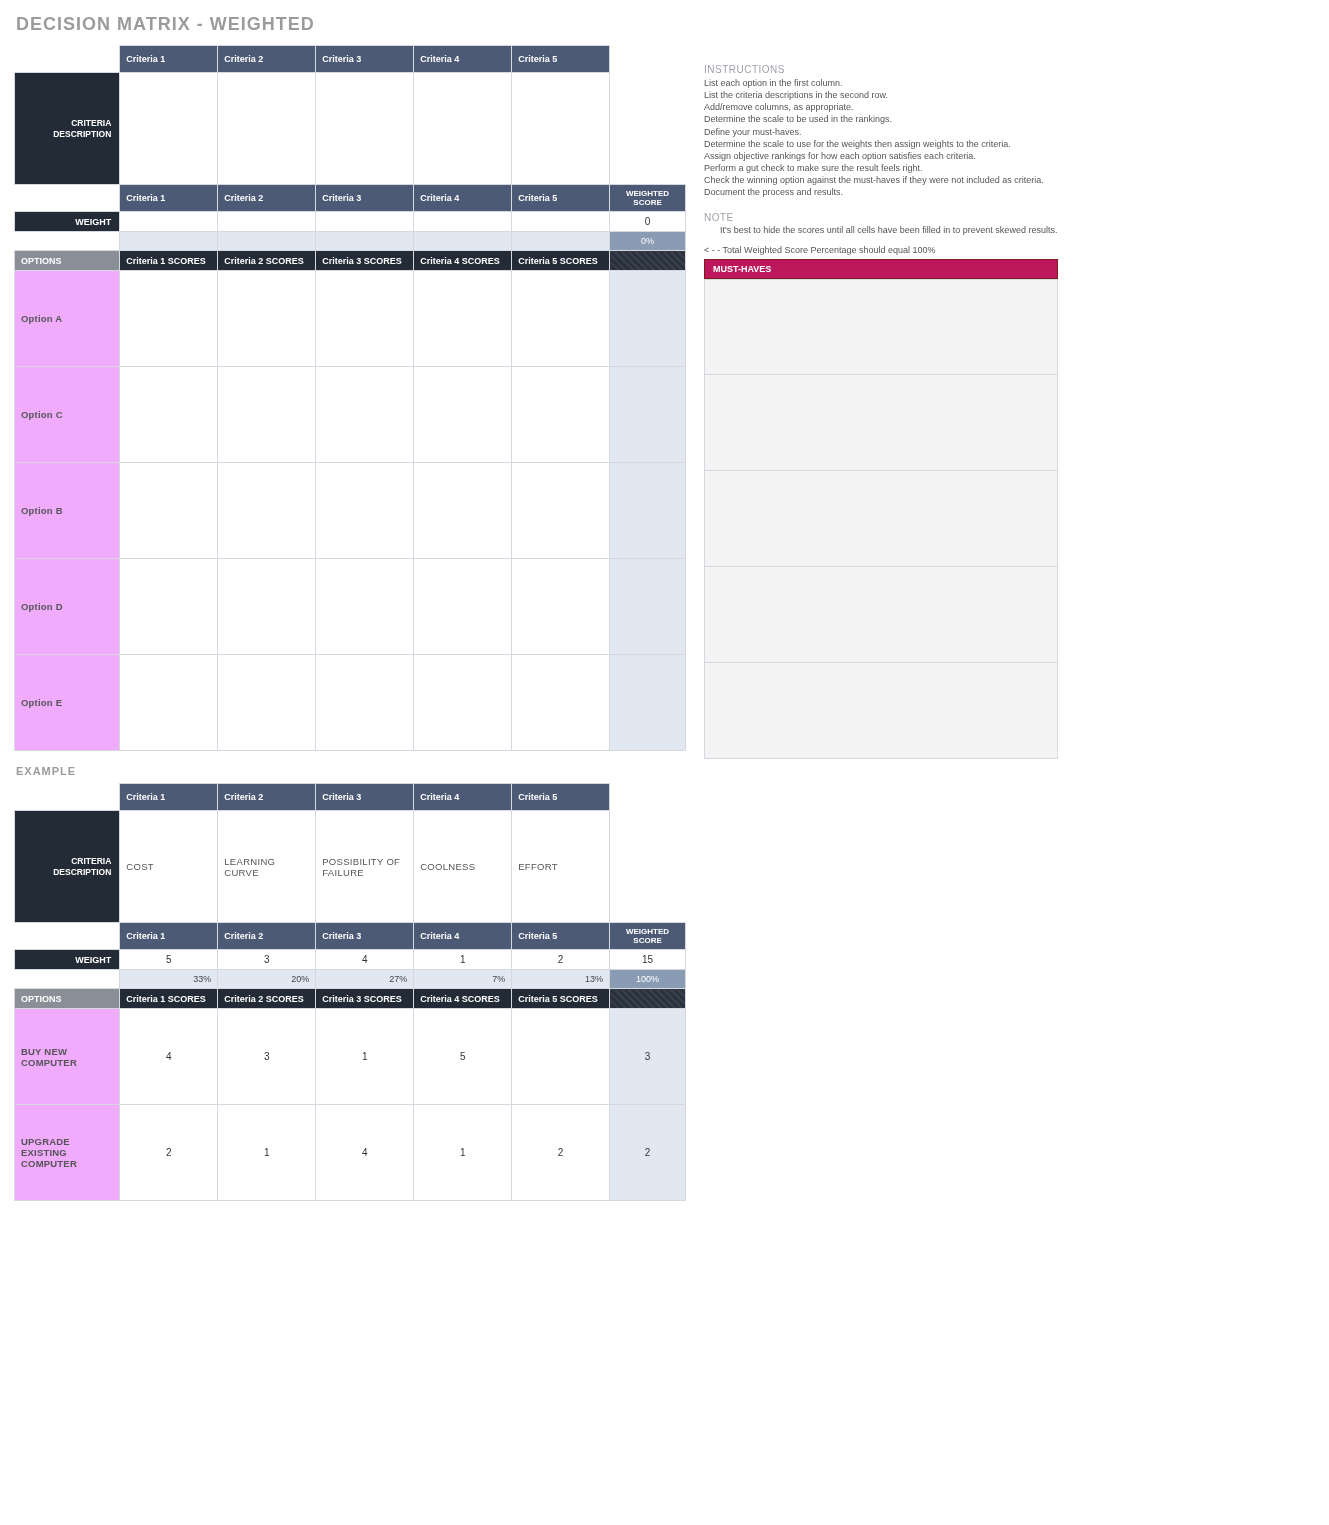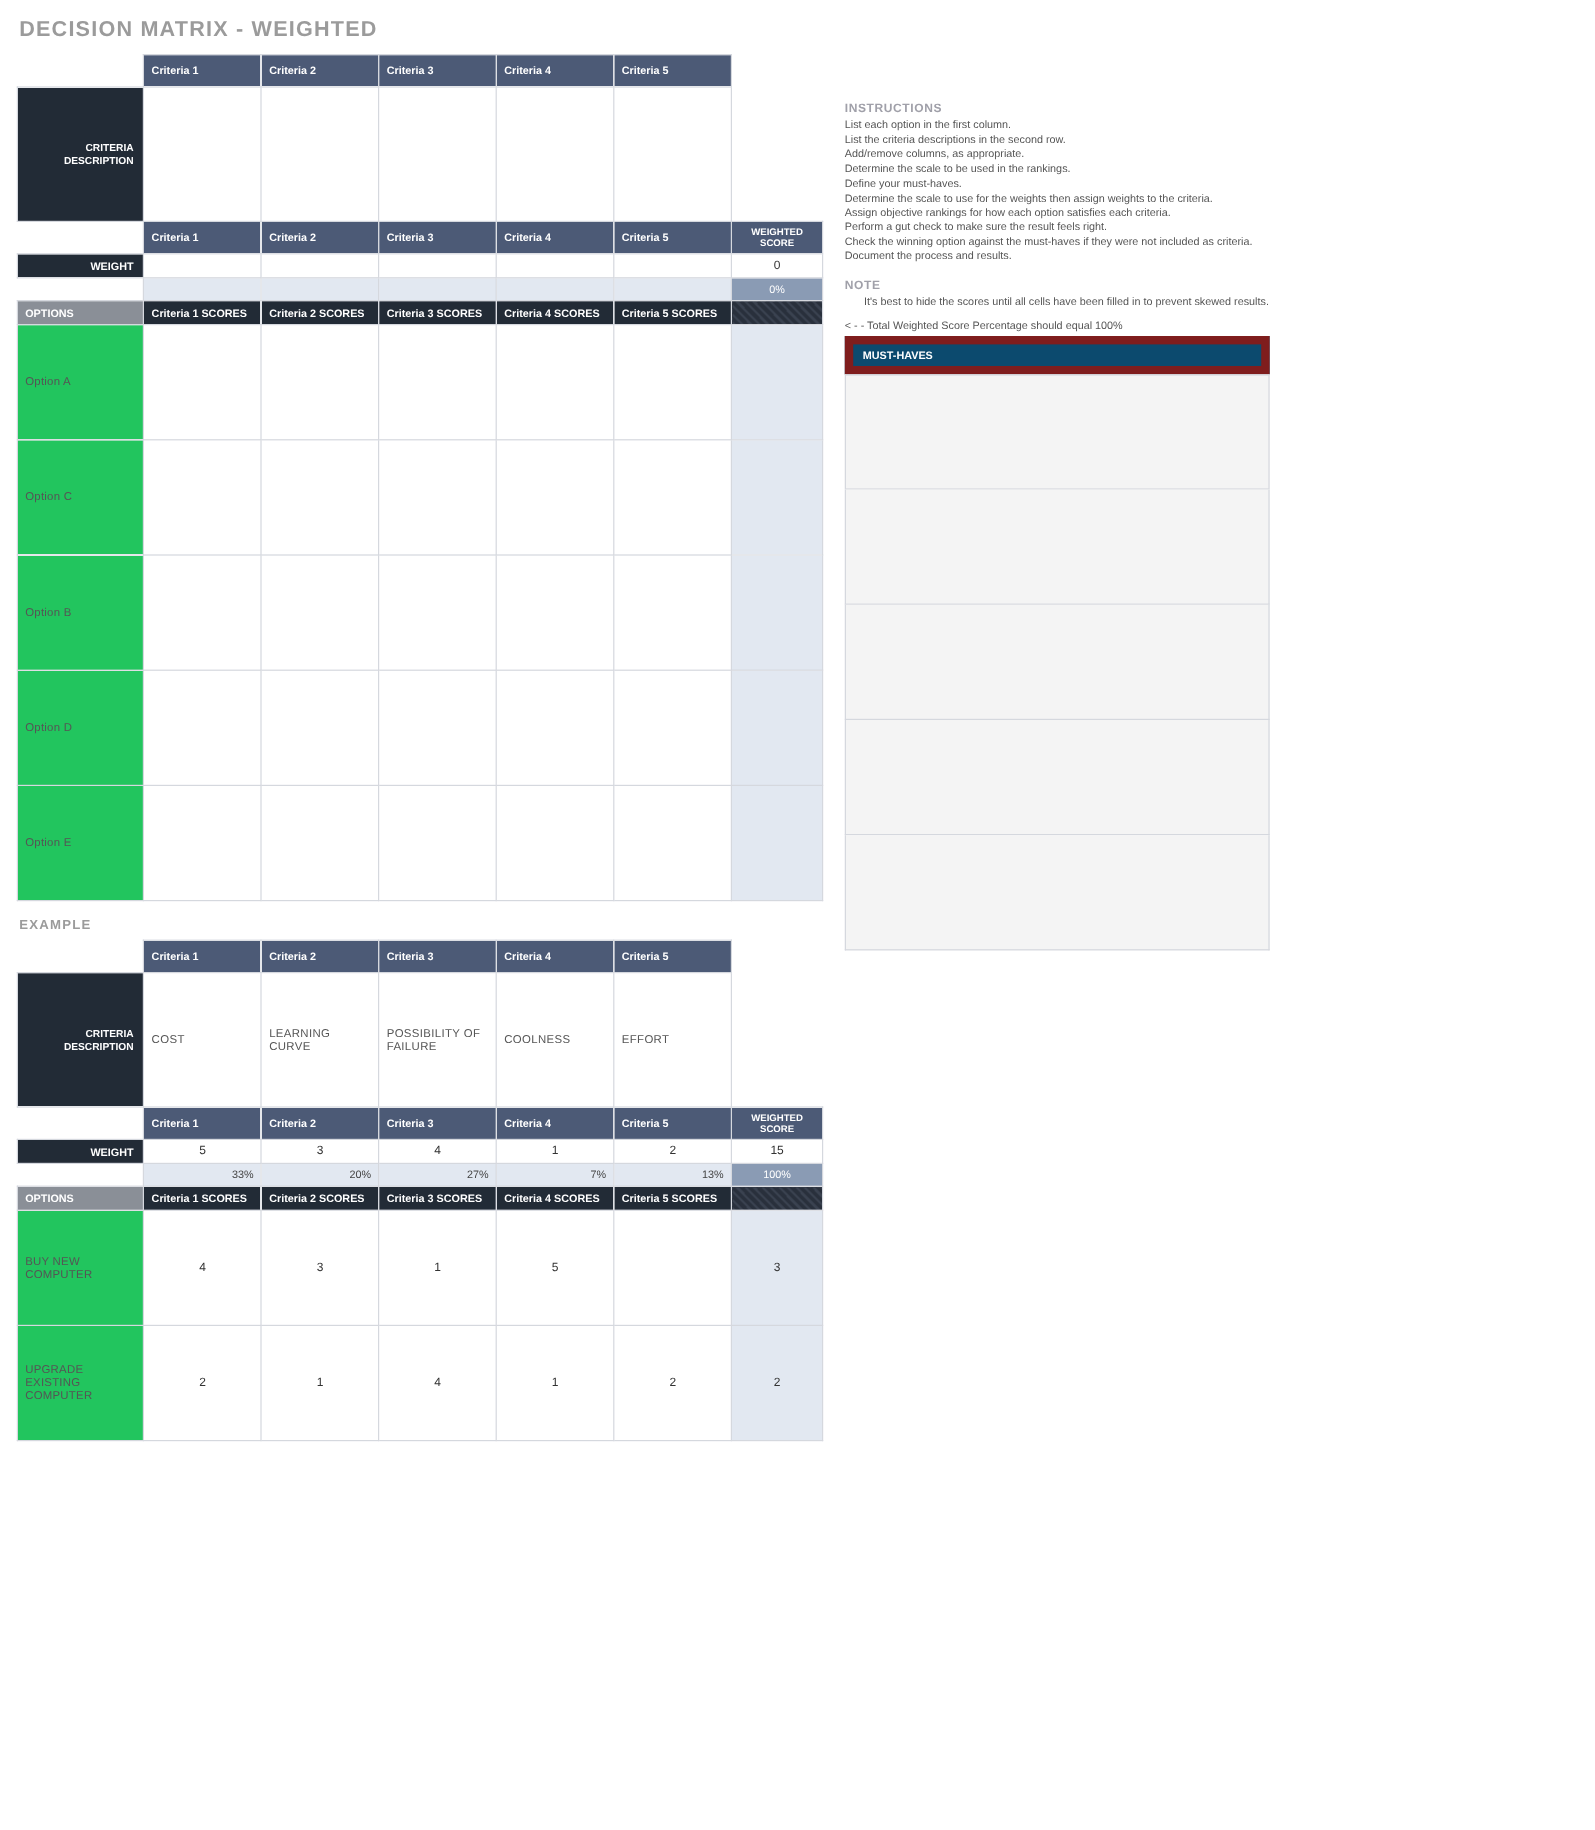--- a/index.html
+++ b/index.html
@@ -102,66 +102,67 @@
     color: #fff;
     font-weight: 700;
     font-size: 9px;
     text-align: left;
   }
   .ws-hatch {
     background-color: #29303c;
     background-image: repeating-linear-gradient(45deg,#3a4250 0,#3a4250 2px,transparent 2px,transparent 5px);
   }
   .opt-label {
-    background: #22c55e;
+    background: #f0abfc;
     font-size: 9.5px;
     color:#555;
     height: 96px;
     letter-spacing:.2px;
+    font-weight:bold;
   }
   .opt-cell { background:#fff; text-align:center; }
   .opt-ws   { background:#e2e8f1; text-align:center; }
   .noborder { border: none !important; background: transparent !important; }
   .example-title {
     font-size: 11px;
     font-weight: 700;
     letter-spacing: 1px;
     color: #9b9b9b;
     margin: 14px 0 6px 2px;
   }
   
   .sec-title {
     font-size: 10px;
-    font-weight: 700;
+    font-weight: 400;
     letter-spacing: .5px;
     color: #a0a0a9;
-    margin: 40px 0 2px 0;
+    margin: 19px 0 2px 0;
   }
   .instr-line {
     font-size: 9px;
     color: #555;
     line-height: 1.35;
   }
   .note-body {
     font-size: 9px;
     color: #555;
     margin: 2px 0 10px 16px;
   }
   .hint {
     font-size: 9px;
     color: #555;
     margin-bottom: 4px;
   }
   .mh-header {
-    background: #0c4a6e;
+    background: #be185d;
     color:#fff;
     font-weight:700;
     font-size:9px;
     padding:4px 8px;
-    border:7px solid #7f1d1d;
+    border:1px solid #7f1d1d;
   }
   .mh-cell {
     border:1px solid #d5d8de;
     background:#f4f4f4;
     height: 96px;
   }
   .mh-cell + .mh-cell { border-top: none; }
 </style>
 </head>
 <body>

